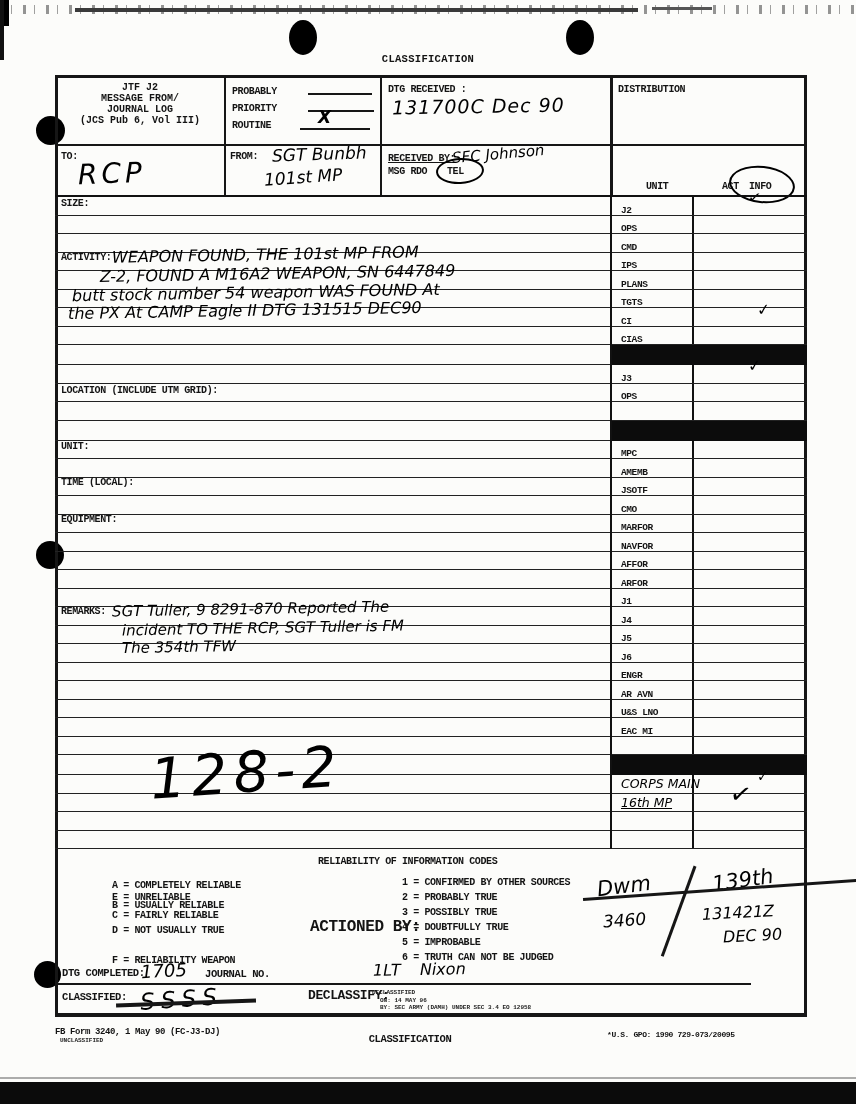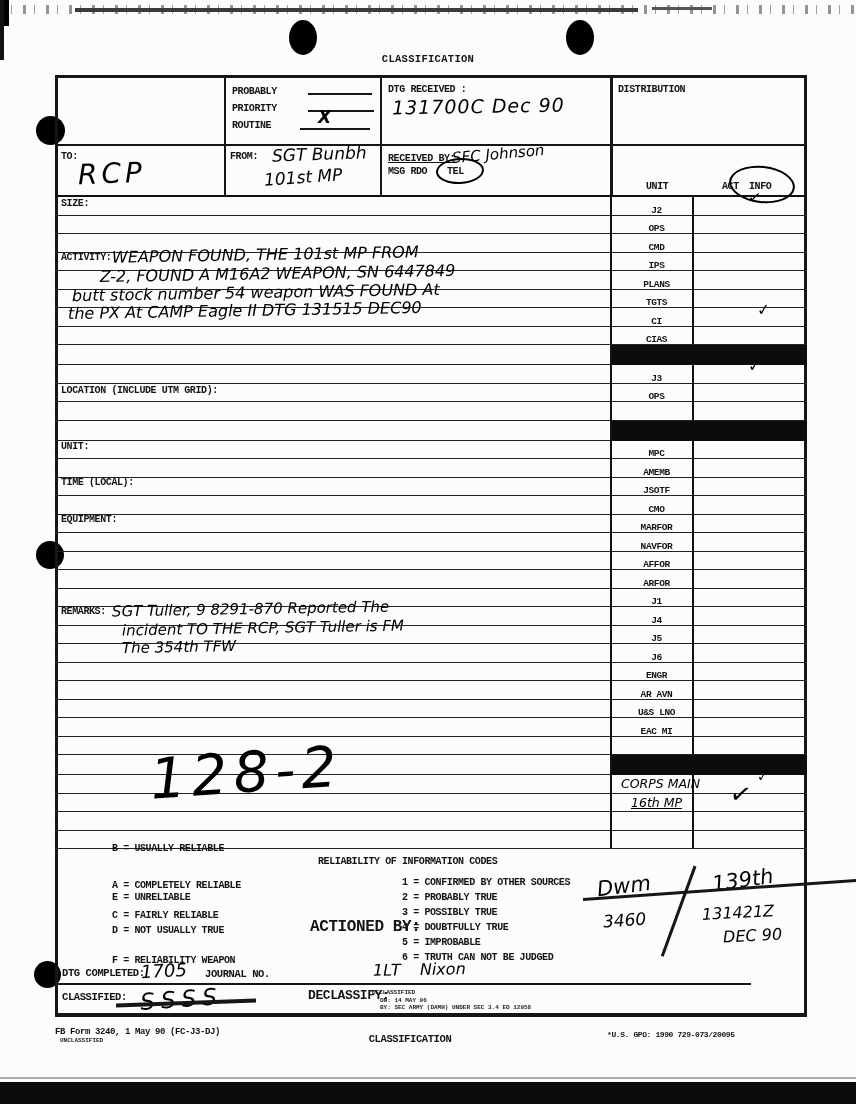--- a/index.html
+++ b/index.html
@@ -8,21 +8,21 @@
   .abs{position:absolute;}
   .t{position:absolute;font:bold 10px "Liberation Mono",monospace;color:#141414;
      letter-spacing:-0.4px;white-space:nowrap;}
   .hw{position:absolute;font-family:"DejaVu Sans",sans-serif;font-style:italic;
       color:#000;white-space:nowrap;}
   .ln{position:absolute;background:#161616;}
   .punch{position:absolute;background:#000;border-radius:50%;}
   .ell{position:absolute;border:2.5px solid #000;border-radius:50%;background:transparent;}
 
   
-  .body{position:absolute;left:55px;top:195px;width:752px;height:652px;border-top:2px solid #111;text-align:center;}
+  .body{position:absolute;left:55px;top:195px;width:752px;height:652px;border-top:2px solid #111;}
   .leftcol{position:absolute;left:0;top:0;width:555px;}
   .rightcol{position:absolute;left:555px;top:0;width:197px;border-left:2.5px solid #111;box-sizing:border-box;}
   .lrow{height:18.5px;border-bottom:1.5px solid #222;box-sizing:border-box;}
   .drow{height:18.5px;border-bottom:1.5px solid #222;box-sizing:border-box;display:flex;position:relative;}
   .leftcol>div:nth-child(9),.leftcol>div:nth-child(13),.leftcol>div:nth-child(31),
   .rightcol>div:nth-child(9),.rightcol>div:nth-child(13),.rightcol>div:nth-child(31){height:20px;}
   .drow.bar{background:#0c0c0c;border-bottom:1.5px solid #0c0c0c;}
   .ucell{width:82px;border-right:2px solid #111;box-sizing:border-box;padding:2.5px 0 0 9px;}
   .icell{flex:1;}
   .ucell .ut{font:bold 9.5px "Liberation Mono",monospace;color:#141414;letter-spacing:-0.4px;white-space:nowrap;}
@@ -57,20 +57,26 @@
   <div class="ln" style="left:55px;top:75px;width:752px;height:3px;"></div>
   <div class="ln" style="left:55px;top:75px;width:3px;height:942px;"></div>
   <div class="ln" style="left:804px;top:75px;width:3px;height:942px;"></div>
   <div class="ln" style="left:55px;top:1013px;width:752px;height:4px;"></div>
 
   <div class="ln" style="left:55px;top:144px;width:752px;height:2px;"></div>
   <div class="ln" style="left:224px;top:75px;width:2px;height:120px;"></div>
   <div class="ln" style="left:380px;top:75px;width:2px;height:120px;"></div>
   <div class="ln" style="left:610px;top:75px;width:2.5px;height:120px;"></div>
 
+  <div class="abs" style="left:57px;top:82px;width:166px;text-align:center;line-height:14.5px;">
+    <span style="font:bold 10px 'Liberation Mono',monospace;color:#141414;display:block;">JTF J2</span>
+    <span style="font:bold 10px 'Liberation Mono',monospace;color:#141414;display:block;">MESSAGE FROM/</span>
+    <span style="font:bold 10px 'Liberation Mono',monospace;color:#141414;display:block;">JOURNAL LOG</span>
+    <span style="font:bold 10px 'Liberation Mono',monospace;color:#141414;display:block;">(JCS Pub 6, Vol III)</span>
+  </div>
 
   <div class="t" style="left:232px;top:86px;">PROBABLY</div>
   <div class="ln" style="left:308px;top:93px;width:64px;height:2px;"></div>
   <div class="t" style="left:232px;top:103px;">PRIORITY</div>
   <div class="ln" style="left:308px;top:110px;width:66px;height:2px;"></div>
   <div class="t" style="left:232px;top:120px;">ROUTINE</div>
   <div class="ln" style="left:300px;top:128px;width:70px;height:2px;"></div>
   <div class="hw" style="left:318px;top:107px;font-size:17px;font-weight:bold;">X</div>
 
   <div class="t" style="left:388px;top:84px;">DTG RECEIVED :</div>
@@ -287,21 +293,21 @@
   <div class="hw" style="left:68px;top:301px;font-size:16px;transform:rotate(-1deg);">the PX At CAMP Eagle II  DTG 131515 DEC90</div>
 
   <div class="hw" style="left:112px;top:600px;font-size:15px;transform:rotate(-1deg);">SGT Tuller, 9 8291-870 Reported The</div>
   <div class="hw" style="left:122px;top:619px;font-size:15px;transform:rotate(-1deg);">incident TO THE RCP,  SGT Tuller is FM</div>
   <div class="hw" style="left:122px;top:638px;font-size:15px;transform:rotate(-1deg);">The 354th TFW</div>
 
   <div class="hw" style="left:150px;top:740px;font-size:56px;font-weight:400;letter-spacing:6px;transform:rotate(-4deg);">128-2</div>
 
   <div class="t" style="left:318px;top:856px;font-size:10px;">RELIABILITY OF INFORMATION CODES</div>
   <div class="t" style="left:112px;top:880px;">A = COMPLETELY RELIABLE</div>
-  <div class="t" style="left:112px;top:843px;">B = USUALLY RELIABLE</div>
+  <div class="t" style="left:112px;top:900px;">B = USUALLY RELIABLE</div>
   <div class="t" style="left:112px;top:910px;">C = FAIRLY RELIABLE</div>
   <div class="t" style="left:112px;top:925px;">D = NOT USUALLY TRUE</div>
   <div class="t" style="left:112px;top:892px;">E = UNRELIABLE</div>
   <div class="t" style="left:112px;top:955px;">F = RELIABILITY WEAPON</div>
   <div class="t" style="left:402px;top:877px;">1 = CONFIRMED BY OTHER SOURCES</div>
   <div class="t" style="left:402px;top:892px;">2 = PROBABLY TRUE</div>
   <div class="t" style="left:402px;top:907px;">3 = POSSIBLY TRUE</div>
   <div class="t" style="left:402px;top:922px;">4 = DOUBTFULLY TRUE</div>
   <div class="t" style="left:402px;top:937px;">5 = IMPROBABLE</div>
   <div class="t" style="left:402px;top:952px;">6 = TRUTH CAN NOT BE JUDGED</div>

